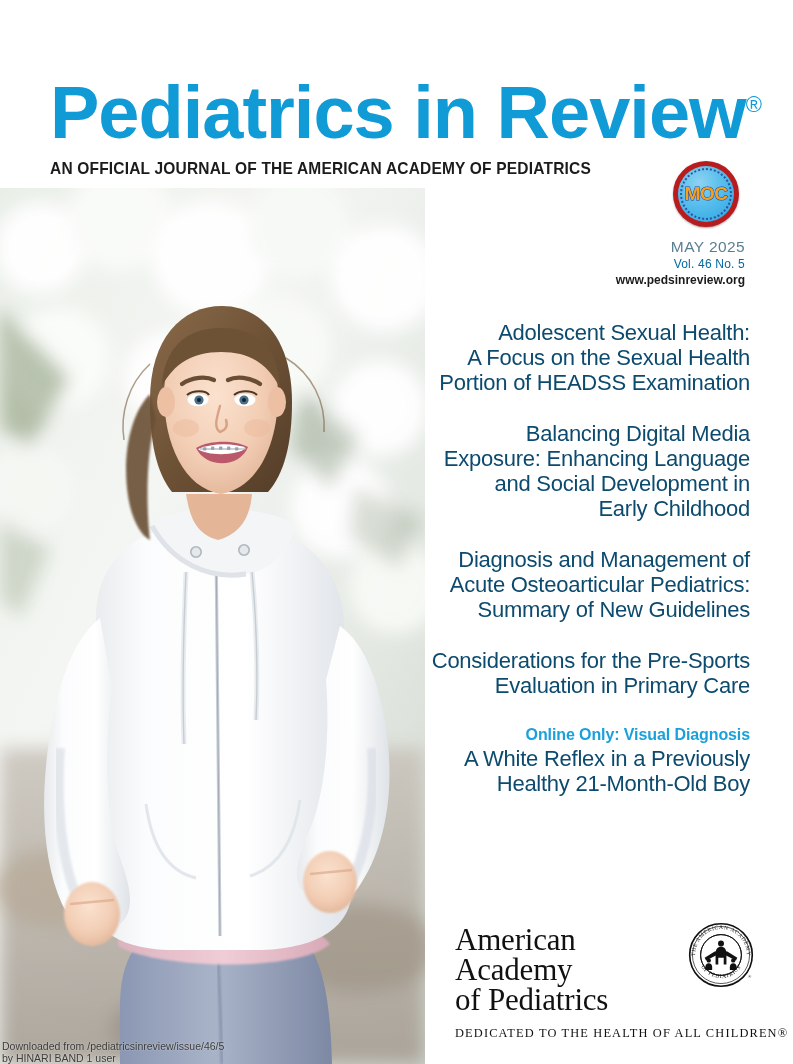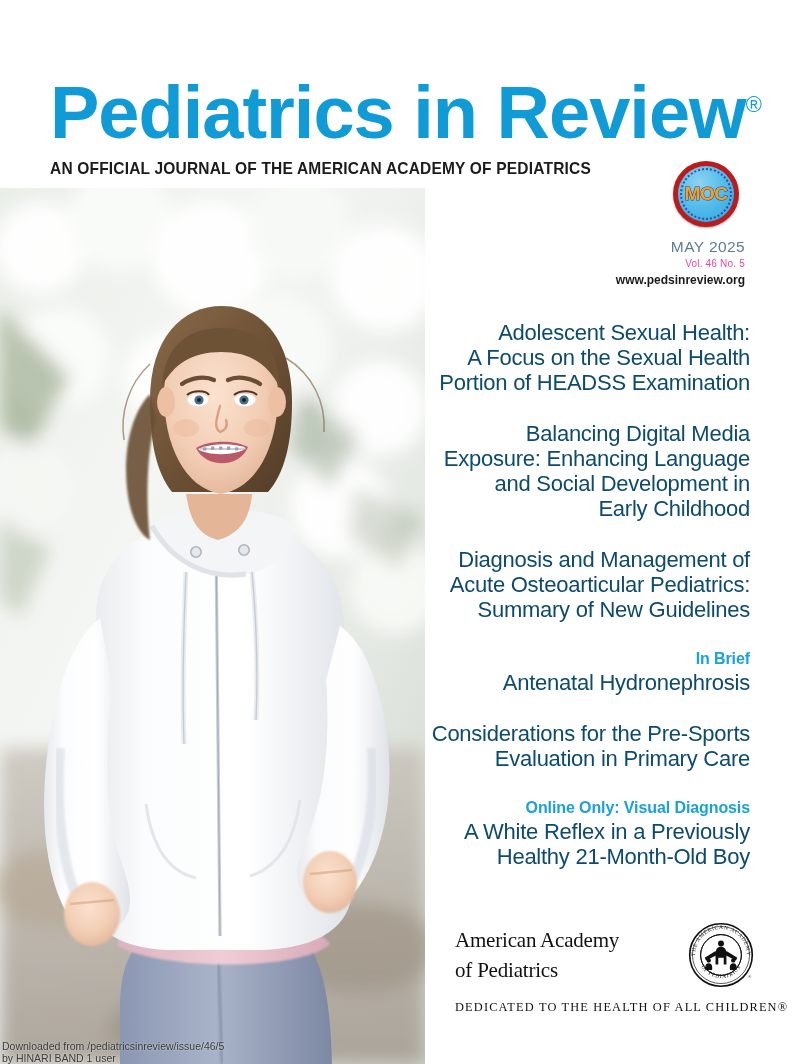--- a/index.html
+++ b/index.html
@@ -75,21 +75,21 @@
 
   
   .issue-info{
     position:absolute;right:48px;top:238px;
     text-align:right;
   }
   .issue-date{
     font-size:15.5px;color:#5a7f93;letter-spacing:.4px;line-height:18px;
   }
   .issue-vol{
-    font-size:10px;color:#ec4899;line-height:16px;letter-spacing:.2px;
+    font-size:12px;color:#0369a1;line-height:16px;letter-spacing:.2px;
   }
   .issue-url{
     font-size:12px;color:#1b1b1b;font-weight:700;line-height:16px;letter-spacing:0;
   }
 
   
   .photo{
     position:absolute;left:0;top:188px;width:425px;height:876px;
     overflow:hidden;
     background:#dfe3dd;
@@ -117,21 +117,21 @@
     letter-spacing:-.25px;
   }
 
   
   .aap{
     position:absolute;left:455px;top:925px;width:300px;
   }
   .aap-row{display:flex;align-items:flex-start;justify-content:space-between;}
   .aap-name{
     font-family:"Liberation Serif", serif;
-    font-size:21px;
+    font-size:31px;
     line-height:30px;
     color:#111;
     letter-spacing:-.2px;
   }
   .aap-seal{width:68px;height:68px;flex:0 0 68px;margin-left:6px;margin-top:-4px;}
   .aap-tag{
     margin-top:11px;
     font-family:"Liberation Serif", serif;
     font-size:12.4px;
     letter-spacing:1.15px;
@@ -363,26 +363,20 @@
     </div>
 
     <div class="article">
       <div class="article-title">
         <div>Diagnosis and Management of</div>
         <div>Acute Osteoarticular Pediatrics:</div>
         <div>Summary of New Guidelines</div>
       </div>
     </div>
 
-    <div class="article">
-      <div class="article-kicker">In Brief</div>
-      <div class="article-title">
-        <div>Antenatal Hydronephrosis</div>
-      </div>
-    </div>
 
     <div class="article">
       <div class="article-title">
         <div>Considerations for the Pre-Sports</div>
         <div>Evaluation in Primary Care</div>
       </div>
     </div>
 
     <div class="article">
       <div class="article-kicker">Online Only: Visual Diagnosis</div>

